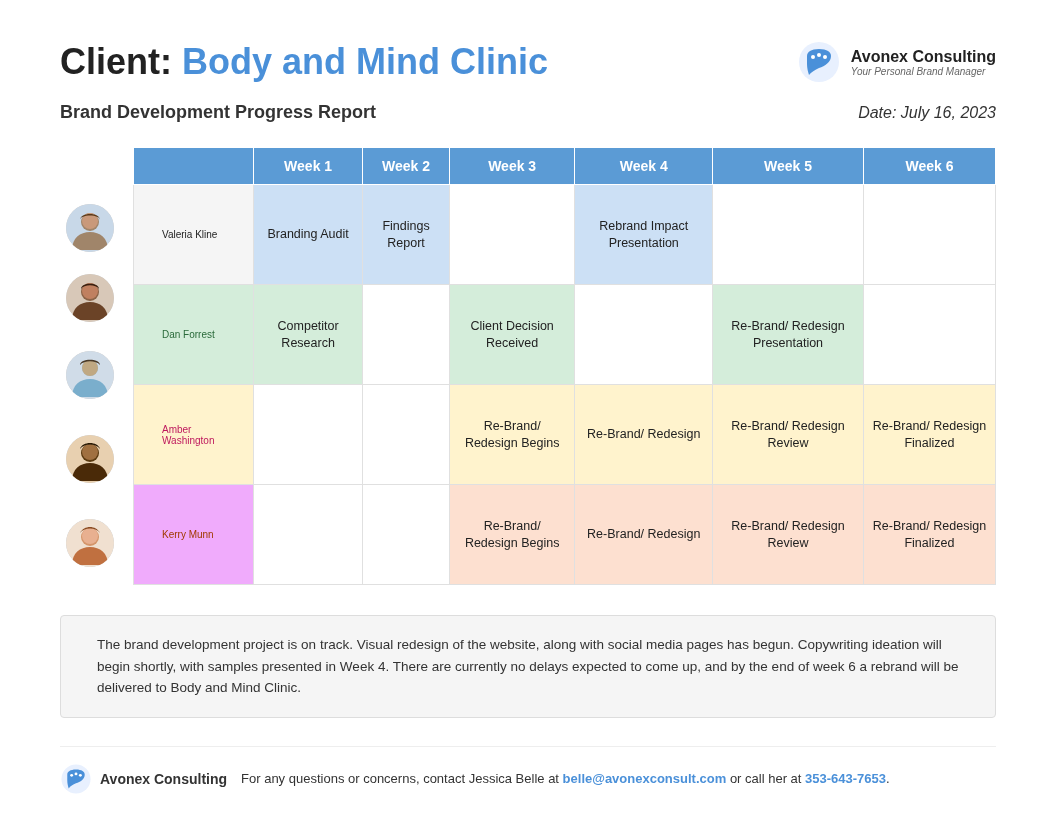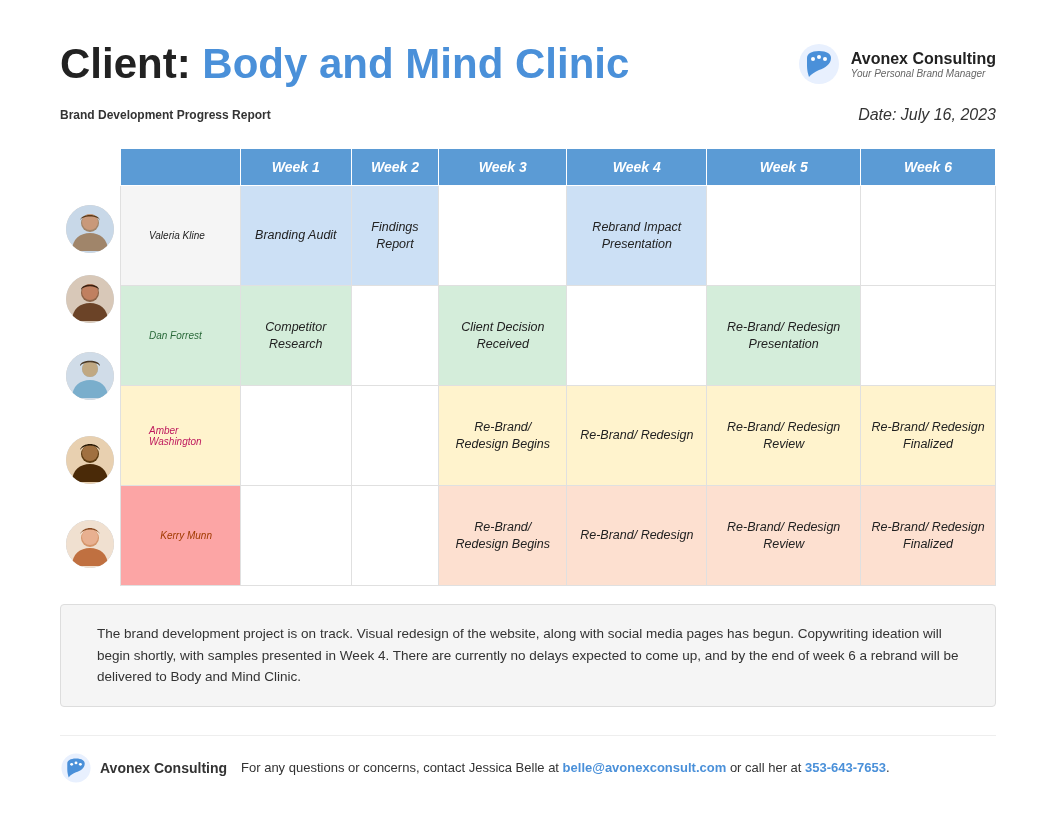--- a/index.html
+++ b/index.html
@@ -13,21 +13,21 @@
     }
 
     
     .header {
       display: flex;
       justify-content: space-between;
       align-items: center;
       margin-bottom: 18px;
     }
     .header-title {
-      font-size: 42px;
+      font-size: 36px;
       font-weight: 900;
       color: #222;
     }
     .header-title .blue {
       color: #4a90d9;
     }
     .logo-area {
       display: flex;
       align-items: center;
       gap: 10px;
@@ -52,36 +52,35 @@
     }
 
     
     .subheader {
       display: flex;
       justify-content: space-between;
       align-items: center;
       margin-bottom: 24px;
     }
     .report-title {
-      font-size: 12px;
+      font-size: 18px;
       font-weight: 600;
       color: #333;
     }
     .report-date {
       font-size: 16px;
       font-style: italic;
       color: #333;
     }
 
     
     .table-wrapper {
       display: flex;
-      gap: 0;
-      margin-bottom: 18px;
-      font-style: italic;
+      gap: 13px;
+      margin-bottom: 30px;
     }
     .avatar-col {
       display: flex;
       flex-direction: column;
       width: 60px;
       flex-shrink: 0;
     }
     .avatar-header-spacer {
       height: 46px;
     }
@@ -139,21 +138,21 @@
       padding: 10px 8px;
       text-align: center;
       font-size: 12.5px;
       line-height: 1.35;
     }
     
     .row-valeria td:first-child { background: #f5f5f5; }
     .row-jose td:first-child { background: #f5f5f5; }
     .row-dan td:first-child { background: #d4edda; color: #2a6a3a; }
     .row-amber td:first-child { background: #fff3cd; color: #be185d; }
-    .row-kerry td:first-child { background: #fca5a5; color: #a03a00; text-align: right; }
+    .row-kerry td:first-child { background: #f0abfc; color: #a03a00; }
 
     
     .bg-blue { background: #cce0f5; }
     .bg-green { background: #d4edda; }
     .bg-yellow { background: #fff3cd; }
     .bg-orange { background: #fde0d0; }
     .bg-white { background: #fff; }
 
     
     .avatar-cell-1 { height: 70px; }

